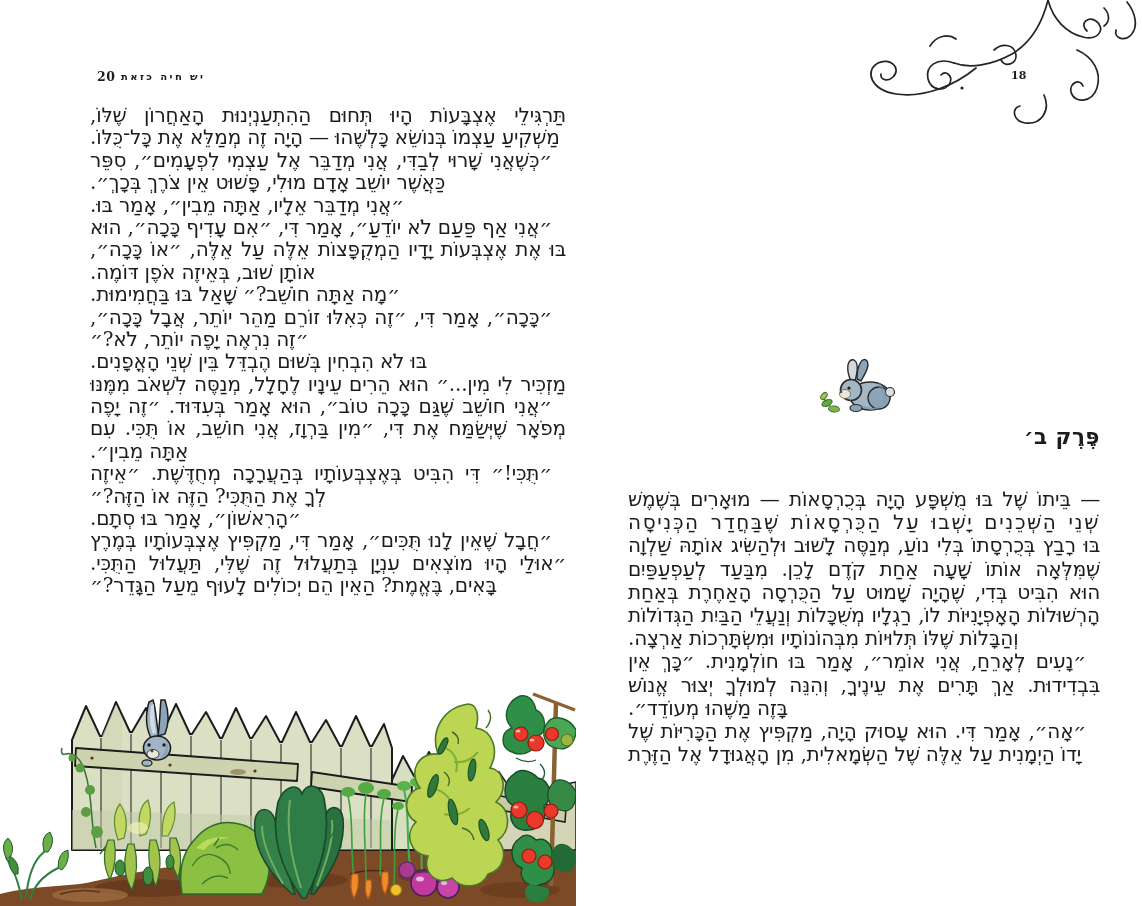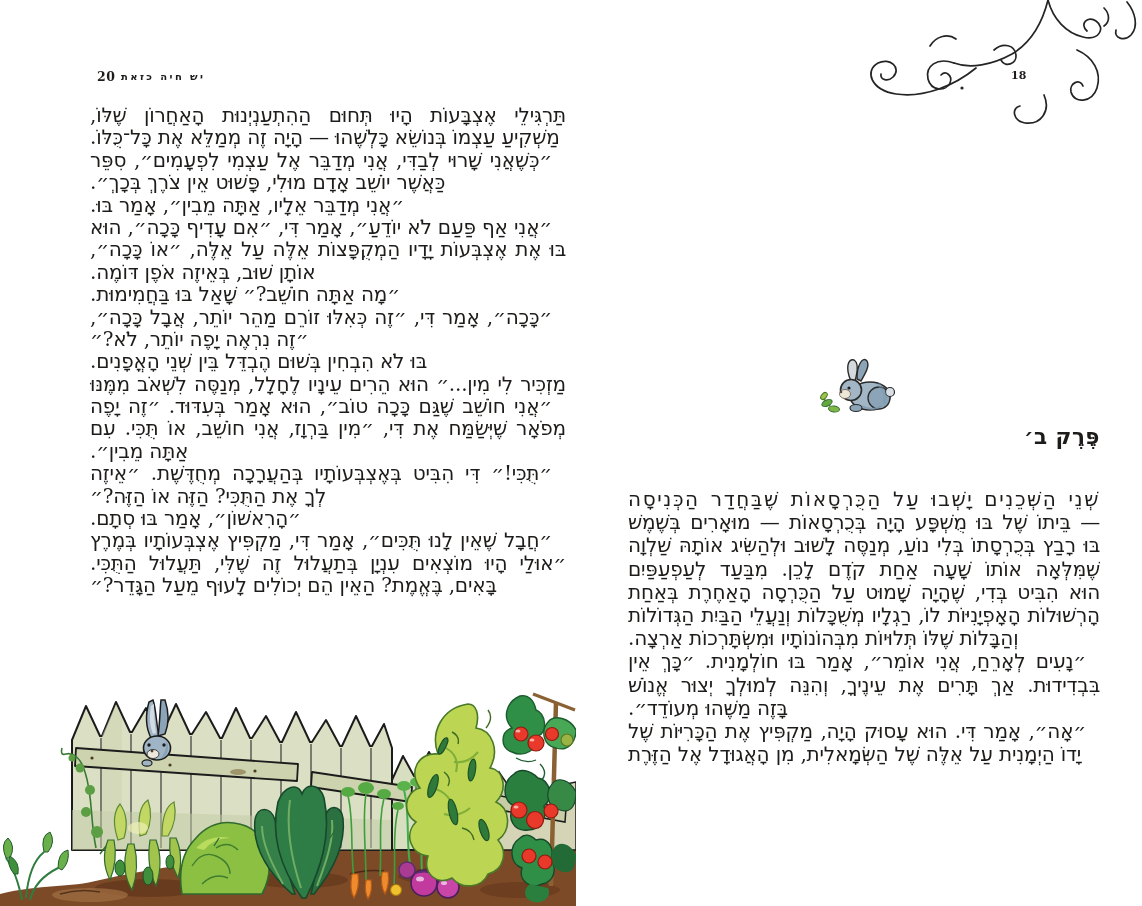--- a/index.html
+++ b/index.html
@@ -66,22 +66,22 @@
     <ellipse cx="25" cy="40" rx="5.5" ry="4.5" fill="#ece6d9" stroke="#6a5a48" stroke-width=".8"></ellipse>
     <circle cx="29" cy="34" r="1.6" fill="#222"></circle>
     <circle cx="21" cy="38" r="1.3" fill="#5a4a42"></circle>
     <ellipse cx="36" cy="54" rx="6" ry="3.5" fill="#8ba4b8" stroke="#2b2b2b" stroke-width="1.2"></ellipse>
     <path d="M42,52 q10,6 20,0" stroke="#7e99ad" stroke-width="2" fill="none" opacity=".8"></path>
     <path d="M58,30 q10,8 6,20" stroke="#7e99ad" stroke-width="3" fill="none" opacity=".5"></path>
   </svg>
 
   <div class="chapter">פֶּרֶק ב׳</div>
   <div id="right-col" class="col" dir="rtl">
+      <div class="line full">— בֵּיתוֹ שֶׁל בּוּ מֻשְׁפָּע הָיָה בְּכֻרְסָאוֹת — מוּאָרִים בְּשֶׁמֶשׁ שִׁלְהֵי הַבֹּקֶר.</div>
       <div class="line full spread1">שְׁנֵי הַשְּׁכֵנִים יָשְׁבוּ עַל הַכֻּרְסָאוֹת שֶׁבַּחֲדַר הַכְּנִיסָה</div>
-      <div class="line full">— בֵּיתוֹ שֶׁל בּוּ מֻשְׁפָּע הָיָה בְּכֻרְסָאוֹת — מוּאָרִים בְּשֶׁמֶשׁ שִׁלְהֵי הַבֹּקֶר.</div>
       <div class="line full">בּוּ רָבַץ בְּכֻרְסָתוֹ בְּלִי נוֹעַ, מְנַסֶּה לָשׁוּב וּלְהַשִּׂיג אוֹתָהּ שַׁלְוָה חֲמִימָה</div>
       <div class="line full">שֶׁמִּלְּאָה אוֹתוֹ שָׁעָה אַחַת קֹדֶם לָכֵן. מִבַּעַד לְעַפְעַפַּיִם מֻשְׁפָּלִים</div>
       <div class="line full">הוּא הִבִּיט בְּדִי, שֶׁהָיָה שָׁמוּט עַל הַכֻּרְסָה הָאַחֶרֶת בְּאַחַת הַתְּנוּחוֹת</div>
       <div class="line full">הָרְשׁוּלוֹת הָאָפְיָנִיּוֹת לוֹ, רַגְלָיו מְשֻׁכָּלוֹת וְנַעֲלֵי הַבַּיִת הַגְּדוֹלוֹת</div>
       <div class="line last">וְהַבָּלוֹת שֶׁלּוֹ תְּלוּיוֹת מִבְּהוֹנוֹתָיו וּמִשְׂתָּרְכוֹת אַרְצָה.</div>
       <div class="line full indent">״נָעִים לְאָרֵחַ, אֲנִי אוֹמֵר״, אָמַר בּוּ חוֹלְמָנִית. ״כָּךְ אֵין אַתָּה חָשׁ</div>
       <div class="line full">בִּבְדִידוּת. אַךְ תָּרִים אֶת עֵינֶיךָ, וְהִנֵּה לְמוּלְךָ יְצוּר אֱנוֹשׁ נוֹסָף. יֵשׁ</div>
       <div class="line last">בָּזֶה מַשֶּׁהוּ מְעוֹדֵד״.</div>
       <div class="line full indent">״אָה״, אָמַר דִּי. הוּא עָסוּק הָיָה, מַקְפִּיץ אֶת הַכָּרִיּוֹת שֶׁל אֶצְבְּעוֹת</div>
       <div class="line last">יָדוֹ הַיְמָנִית עַל אֵלֶּה שֶׁל הַשְּׂמָאלִית, מִן הָאֲגוּדָל אֶל הַזֶּרֶת וּבַחֲזָרָה.</div>

